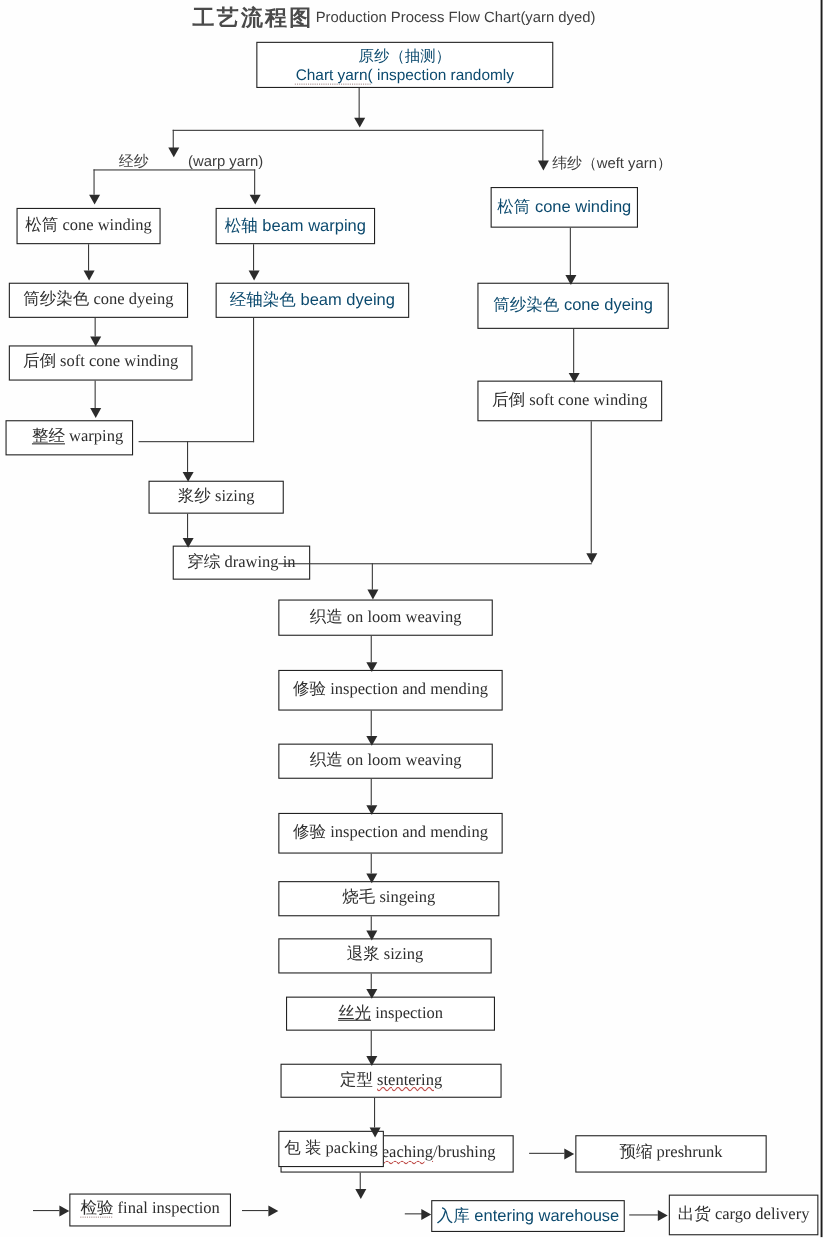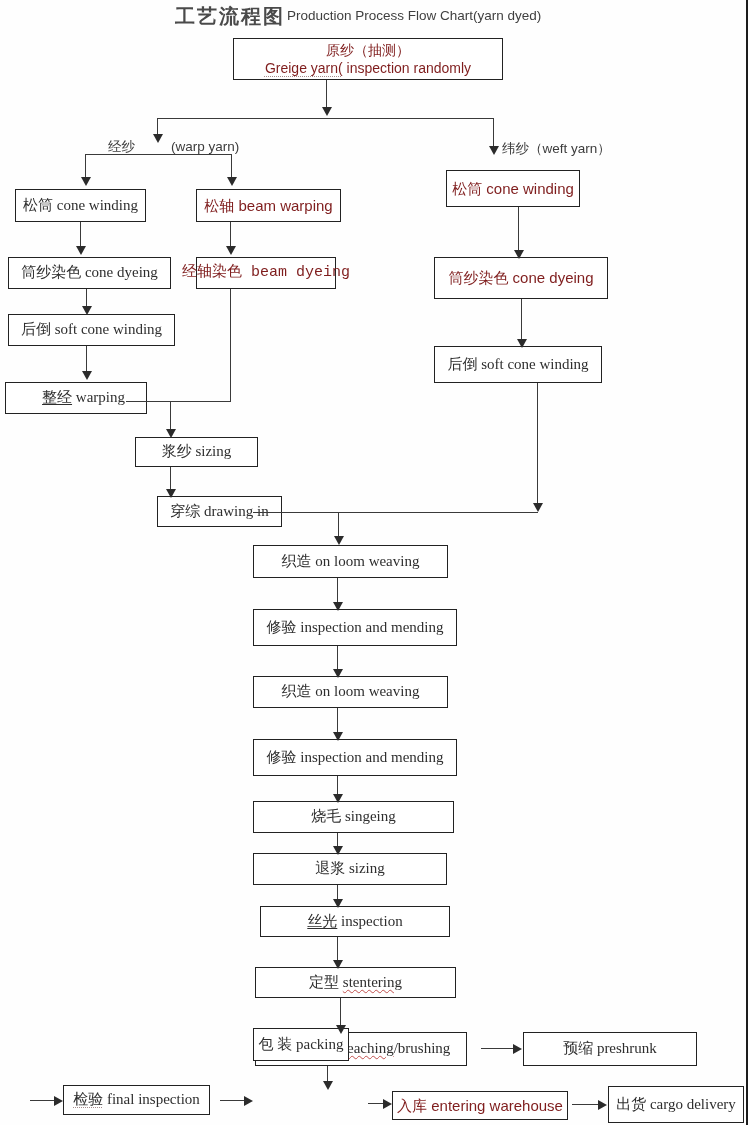--- a/index.html
+++ b/index.html
@@ -16,21 +16,21 @@
   .title-en{
     position:absolute;left:287px;top:8px;
     font-family:"Liberation Sans",sans-serif;
     font-size:13.5px;color:#3f3f3f;
   }
   .node{
     position:absolute;border:1px solid #222;background:#fff;
     display:flex;flex-direction:column;align-items:center;justify-content:center;
     font-size:15px;line-height:1.3;text-align:center;box-sizing:border-box;
   }
-  .node.sans{font-family:"Liberation Sans",sans-serif;color:#7f1d1d;}
+  .node.sans{font-family:"Liberation Sans",sans-serif;color:#0c4a6e;}
   .node-line{white-space:nowrap;}
   .u-solid{text-decoration:underline;text-decoration-thickness:1px;text-underline-offset:2px;}
   .u-dot{text-decoration:underline dotted #a58c8c;text-decoration-thickness:1px;text-underline-offset:3px;}
   .u-wavy{text-decoration:underline wavy #c0504d;text-decoration-thickness:1px;text-underline-offset:2px;}
   .flabel{
     position:absolute;font-size:13.5px;color:#3c3c3c;white-space:nowrap;
     font-family:"Liberation Sans",sans-serif;
   }
   .cline{position:absolute;background:#3a3a3a;}
   .arrow{position:absolute;width:0;height:0;}
@@ -40,38 +40,38 @@
 </style>
 </head>
 <body>
 
 <div id="canvas">
   <div class="title-zh">工艺流程图</div>
   <div class="title-en">Production Process Flow Chart(yarn dyed)</div>
   <div class="page-border-right"></div>
 <div class="node sans" style="left: 233px; top: 38px; width: 270px; height: 42px; font-size: 14px;">
       <div class="node-line"><span>原纱（抽测）</span></div>
-      <div class="node-line"><span class="u-dot">Greige yarn(</span><span> inspection randomly</span></div>
+      <div class="node-line"><span class="u-dot">Chart yarn(</span><span> inspection randomly</span></div>
     </div>
     <div class="node" style="left: 15px; top: 189px; width: 131px; height: 33px;">
       <div class="node-line"><span>松筒 cone winding</span></div>
     </div>
     <div class="node sans" style="left: 196px; top: 189px; width: 145px; height: 33px;">
       <div class="node-line"><span>松轴 beam warping</span></div>
     </div>
     <div class="node" style="left: 8px; top: 257px; width: 163px; height: 32px;">
       <div class="node-line"><span>筒纱染色 cone dyeing</span></div>
     </div>
-    <div class="node sans" style="left: 196px; top: 257px; width: 140px; height: 32px; font-family: Liberation Mono, monospace;">
+    <div class="node sans" style="left: 196px; top: 257px; width: 176px; height: 32px;">
       <div class="node-line"><span>经轴染色 beam dyeing</span></div>
     </div>
     <div class="node" style="left: 8px; top: 314px; width: 167px; height: 32px;">
       <div class="node-line"><span>后倒 soft cone winding</span></div>
     </div>
-    <div class="node" style="left: 5px; top: 382px; width: 142px; height: 32px; padding-left: 15px;">
+    <div class="node" style="left: 5px; top: 382px; width: 116px; height: 32px; padding-left: 15px;">
       <div class="node-line"><span class="u-solid">整经</span><span> warping</span></div>
     </div>
     <div class="node sans" style="left: 446px; top: 170px; width: 134px; height: 37px;">
       <div class="node-line"><span>松筒 cone winding</span></div>
     </div>
     <div class="node sans" style="left: 434px; top: 257px; width: 174px; height: 42px;">
       <div class="node-line"><span>筒纱染色 cone dyeing</span></div>
     </div>
     <div class="node" style="left: 434px; top: 346px; width: 168px; height: 37px;">
       <div class="node-line"><span>后倒 soft cone winding</span></div>

